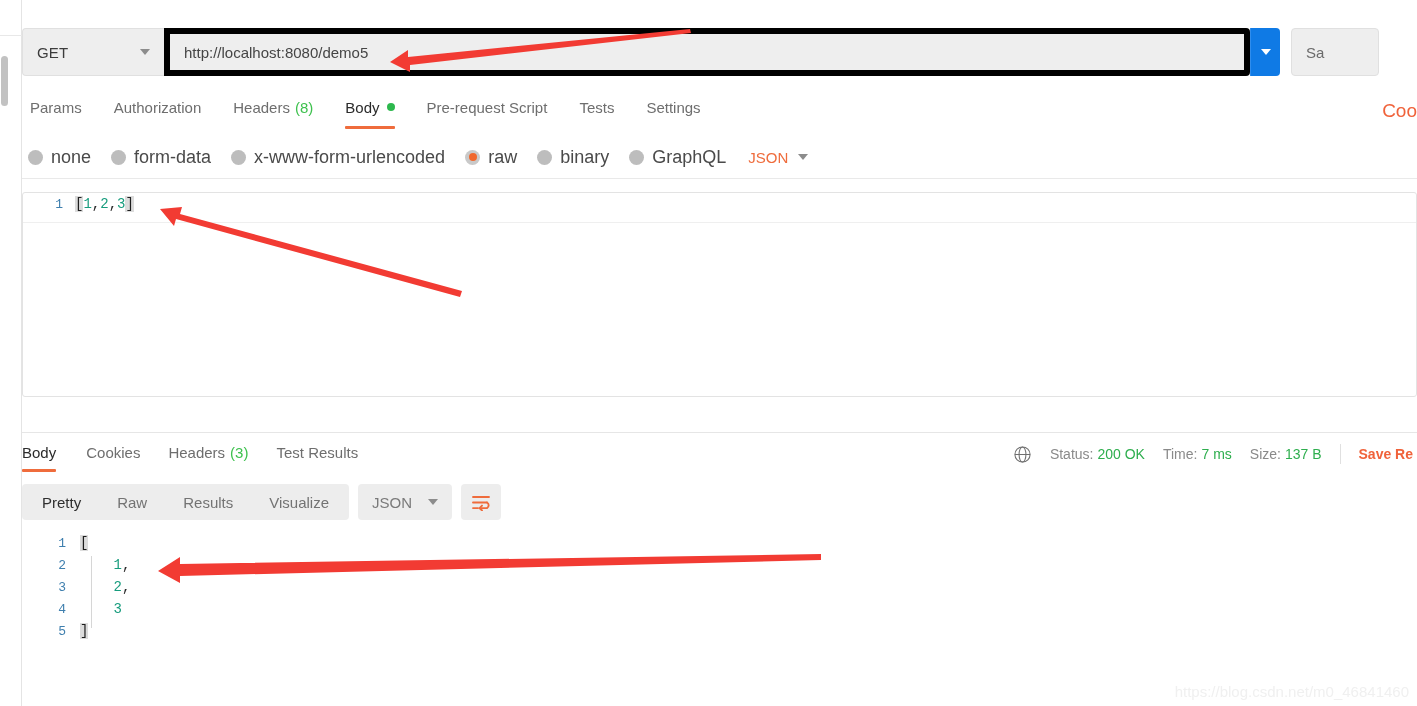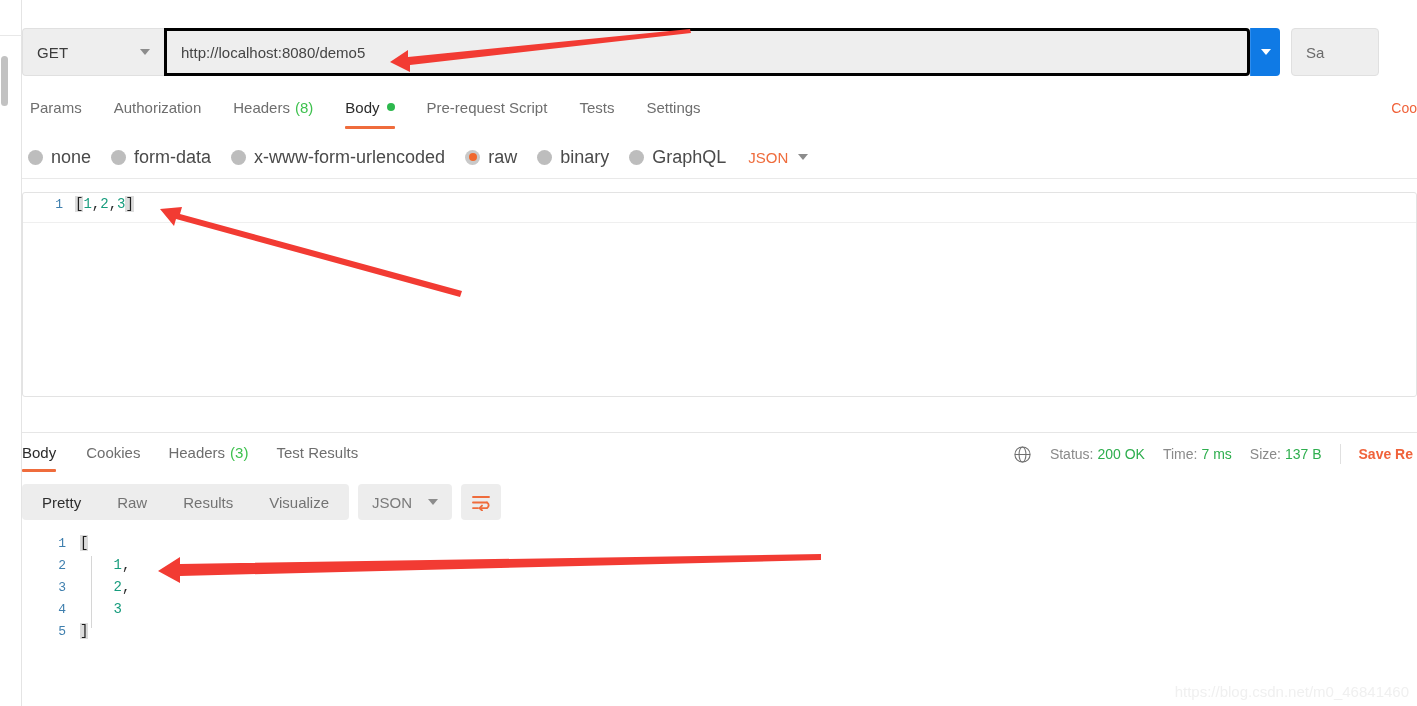--- a/index.html
+++ b/index.html
@@ -37,21 +37,21 @@
     width: 142px; background: #eeeeee; border: 1px solid #e0e0e0; border-right: none;
     border-radius: 4px 0 0 4px; display: flex; align-items: center; padding: 16px 14px;
     justify-content: space-between;
   }
   .method-label { font-size: 15px; color: #3c3c3c; letter-spacing:.2px;}
   .caret-dark {
     width: 0; height: 0; border-left: 5px solid transparent; border-right: 5px solid transparent;
     border-top: 6px solid #8c8c8c;
   }
   .url-box {
-    width: 1086px; background: #eeeeee; border: 3px solid #000000;
+    width: 1086px; background: #eeeeee; border: 6px solid #000000;
     border-radius: 0 4px 4px 0; display: flex; align-items: center; padding: 0 14px;
   }
   .url-text { font-size: 15px; color: #454545; }
 
   .send-btn {
     margin-left: 11px; width: 100px; background: #0f7ae5; border-radius: 4px 0 0 4px;
     display: flex; align-items: center; justify-content: center;
     color: #fff; font-size: 16px; font-weight: bold; letter-spacing:.2px;
     border:none; cursor:pointer; font-family:"Liberation Sans", sans-serif;
   }
@@ -83,21 +83,21 @@
   .req-tab.active { color: #2b2b2b; }
   .req-tab .underline {
     position: absolute; left: 16px; right: 16px; bottom: -9px; height: 3px; background: #ef6c3c;
     border-radius: 1px;
   }
   .req-tab .count { color: #3ec14e; margin-left: 5px; }
   .dot-green {
     width: 8px; height: 8px; border-radius: 50%; background: #2db84d; margin-left: 7px;
   }
   .cookies-link {
-    position: absolute; right: 0px; top: 100px; font-size: 14px; color: #f0623a; cursor: pointer;
+    position: absolute; right: 0px; top: 100px; font-size: 19px; color: #f0623a; cursor: pointer;
     white-space: nowrap;
   }
 
   
   .body-types {
     position: absolute; left: 6px; top: 143px; display: flex; align-items: center; height: 28px;
   }
   .radio-item { display: flex; align-items: center; margin-right: 20px; cursor: pointer; }
   .radio-dot {
     width: 15px; height: 15px; border-radius: 50%; background: #bdbdbd; margin-right: 8px;

